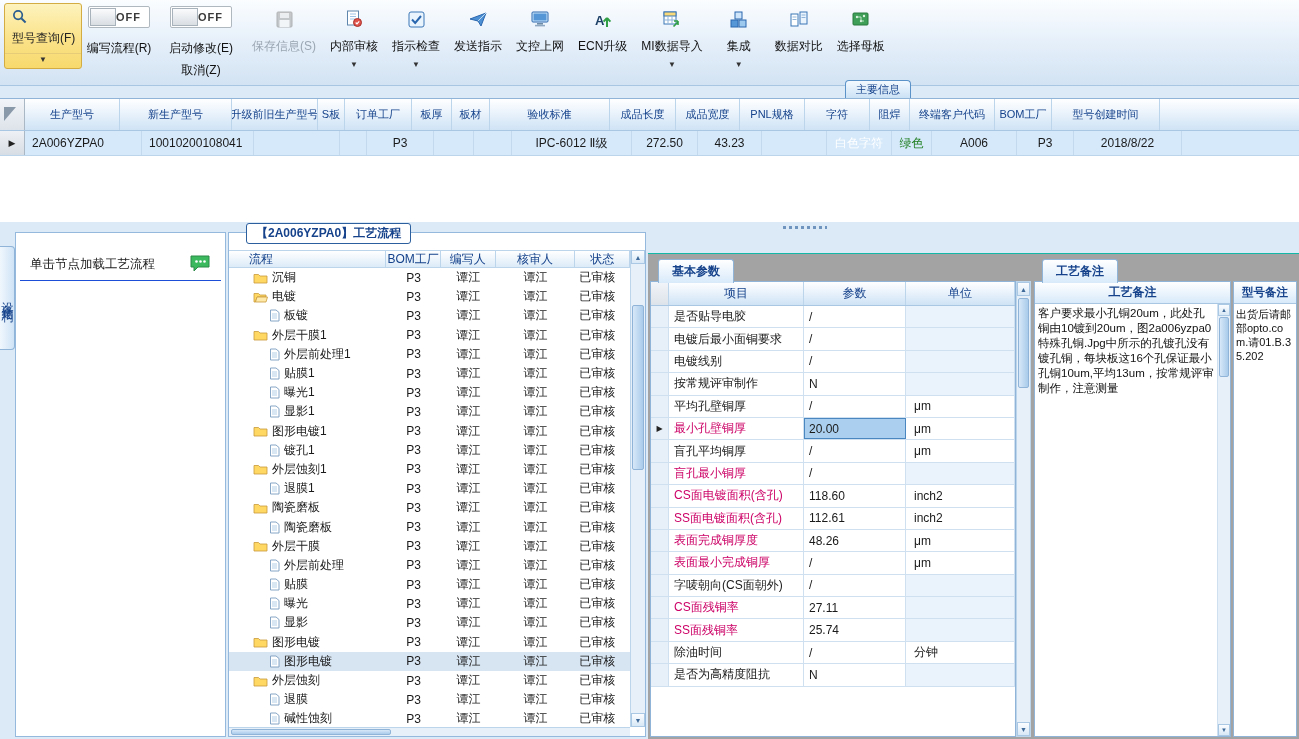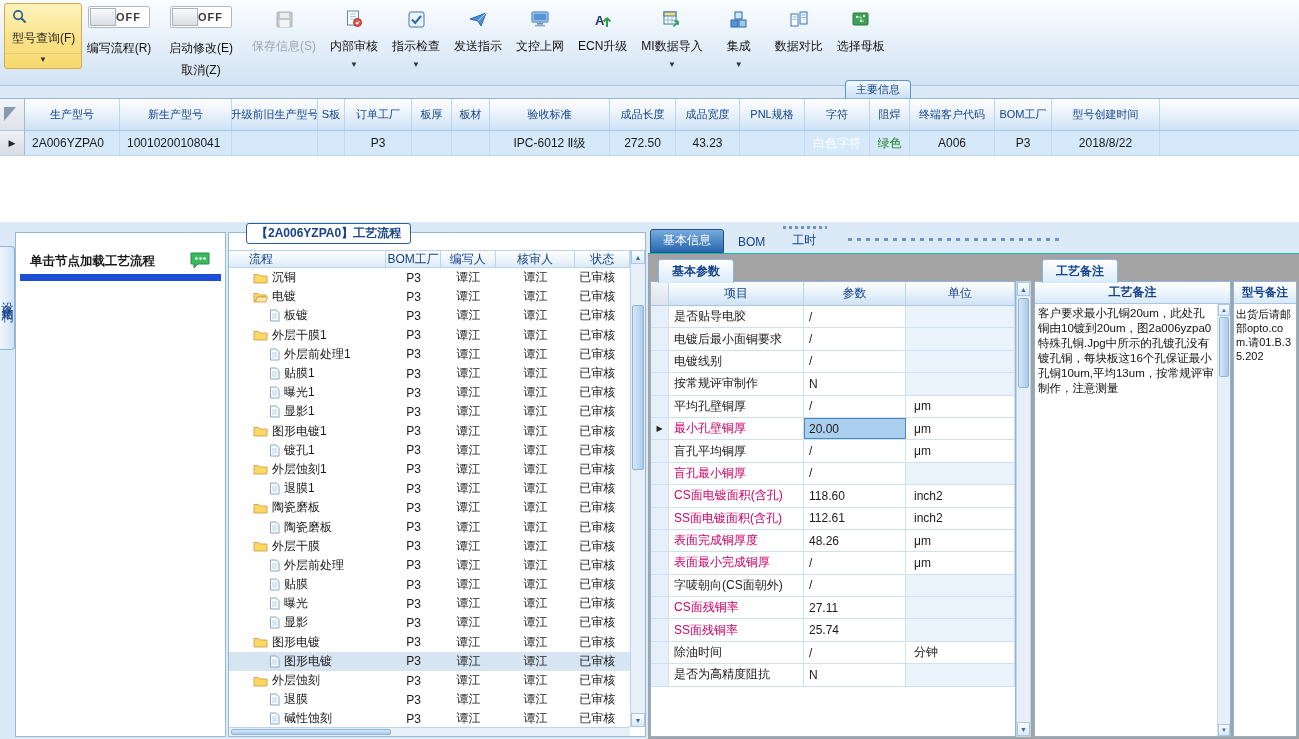--- a/index.html
+++ b/index.html
@@ -45,21 +45,21 @@
 .green-text{color:#1e7d1e}
 .mg-fill{flex:1;border-right:none}
 
 
 .splitter{position:absolute;left:0;top:222px;width:1299px;height:10px;background:#dce9f6}
 .split-dots{position:absolute;left:783px;top:4px;width:44px;height:3px;background:repeating-linear-gradient(90deg,#6f94bd 0 3px,transparent 3px 6px)}
 
 
 .vtab{position:absolute;left:0;top:246px;width:15px;height:104px;background:linear-gradient(90deg,#f0f7fd,#cfe3f6);border:1px solid #8fb4d8;border-left:none;border-radius:0 4px 4px 0;color:#15428b;writing-mode:vertical-rl;display:flex;align-items:center;justify-content:center;font-size:12px;letter-spacing:3px;z-index:2}
 .left-panel{position:absolute;left:15px;top:232px;width:211px;height:505px;background:#fff;border:1px solid #95b9dd}
-.hint-row{position:absolute;left:4px;right:4px;top:16px;height:32px;display:flex;align-items:center;justify-content:space-between;padding:0 10px;font-weight:bold;font-size:12.5px;border-bottom:7px solid #1d4ed8}
+.hint-row{position:absolute;left:4px;right:4px;top:16px;height:32px;display:flex;align-items:center;justify-content:space-between;padding:0 10px;font-weight:normal;font-size:12.5px;border-bottom:1px solid #1d4ed8}
 
 
 .flow-panel{position:absolute;left:228px;top:232px;width:418px;height:505px;background:#fff;border:1px solid #95b9dd}
 .flow-title{position:absolute;left:17px;top:-10px;padding:1px 9px;background:#fff;border:1px solid #2c5f9e;border-radius:3px;color:#15428b;font-weight:bold;font-size:12px;z-index:3;white-space:nowrap}
 .flow-header{position:absolute;left:0;top:17px;right:15px;height:18px;display:flex;background:linear-gradient(#ffffff,#dcebf8);border-top:1px solid #bdd5eb;border-bottom:1px solid #bdd5eb;color:#15428b}
 .fh-cell{display:flex;align-items:center;justify-content:center;border-right:1px solid #bdd5eb;font-size:12px;overflow:hidden;white-space:nowrap}
 .fh-cell.first{justify-content:flex-start;padding-left:20px}
 .flow-rows{position:absolute;left:0;top:35px;right:15px;bottom:9px;overflow:hidden}
 .tree-row{display:flex;height:19.2px;align-items:center}
 .tree-row.selected{background:#d7e4f1}
@@ -279,21 +279,21 @@
         <div class="mg-hcell" style="width: 40px;">阻焊</div>
         <div class="mg-hcell" style="width: 85px;">终端客户代码</div>
         <div class="mg-hcell" style="width: 57px;">BOM工厂</div>
         <div class="mg-hcell" style="width: 108px;">型号创建时间</div>
         <div class="mg-hcell mg-fill"></div>
       </div>
     <div class="mg-row" id="mg-row">
         <div class="mg-sel">
           <span class="arrow">▶</span>
         </div>
-        <div class="mg-cell left" style="width: 95px;">2A006YZPA0</div>
+        <div class="mg-cell left" style="width: 117px;">2A006YZPA0</div>
         <div class="mg-cell left" style="width: 112px;">10010200108041</div>
         <div class="mg-cell" style="width: 86px;"></div>
         <div class="mg-cell" style="width: 27px;"></div>
         <div class="mg-cell" style="width: 67px;">P3</div>
         <div class="mg-cell" style="width: 40px;"></div>
         <div class="mg-cell" style="width: 38px;"></div>
         <div class="mg-cell" style="width: 120px;">IPC-6012 Ⅱ级</div>
         <div class="mg-cell" style="width: 66px;">272.50</div>
         <div class="mg-cell" style="width: 64px;">43.23</div>
         <div class="mg-cell" style="width: 65px;"></div>
@@ -691,26 +691,20 @@
       <div class="sb-btn up">▲</div>
       <div class="sb-thumb" style="top:55px;height:165px"></div>
       <div class="sb-btn down">▼</div>
     </div>
     <div class="hscroll">
       <div class="hthumb"></div>
     </div>
   </div>
 
   <div class="right-panel">
-    <div class="rp-tabbar">
-      <span class="rp-tab selected">基本信息</span>
-      <span class="rp-tab">BOM</span>
-      <span class="rp-tab">工时</span>
-      <span class="rp-handle"></span>
-    </div>
     <div class="rp-body">
       <div class="sub-tab" id="subtab-params">基本参数</div>
       <div class="sub-tab" id="subtab-remark">工艺备注</div>
 
       <div class="param-table">
         <div class="pt-header" id="pt-header">
             <div class="pt-hsel"></div>
             <div class="pt-hcell" style="width: 135px;">项目</div>
             <div class="pt-hcell" style="width: 102px;">参数</div>
             <div class="pt-hcell" style="width: 109px;">单位</div>

